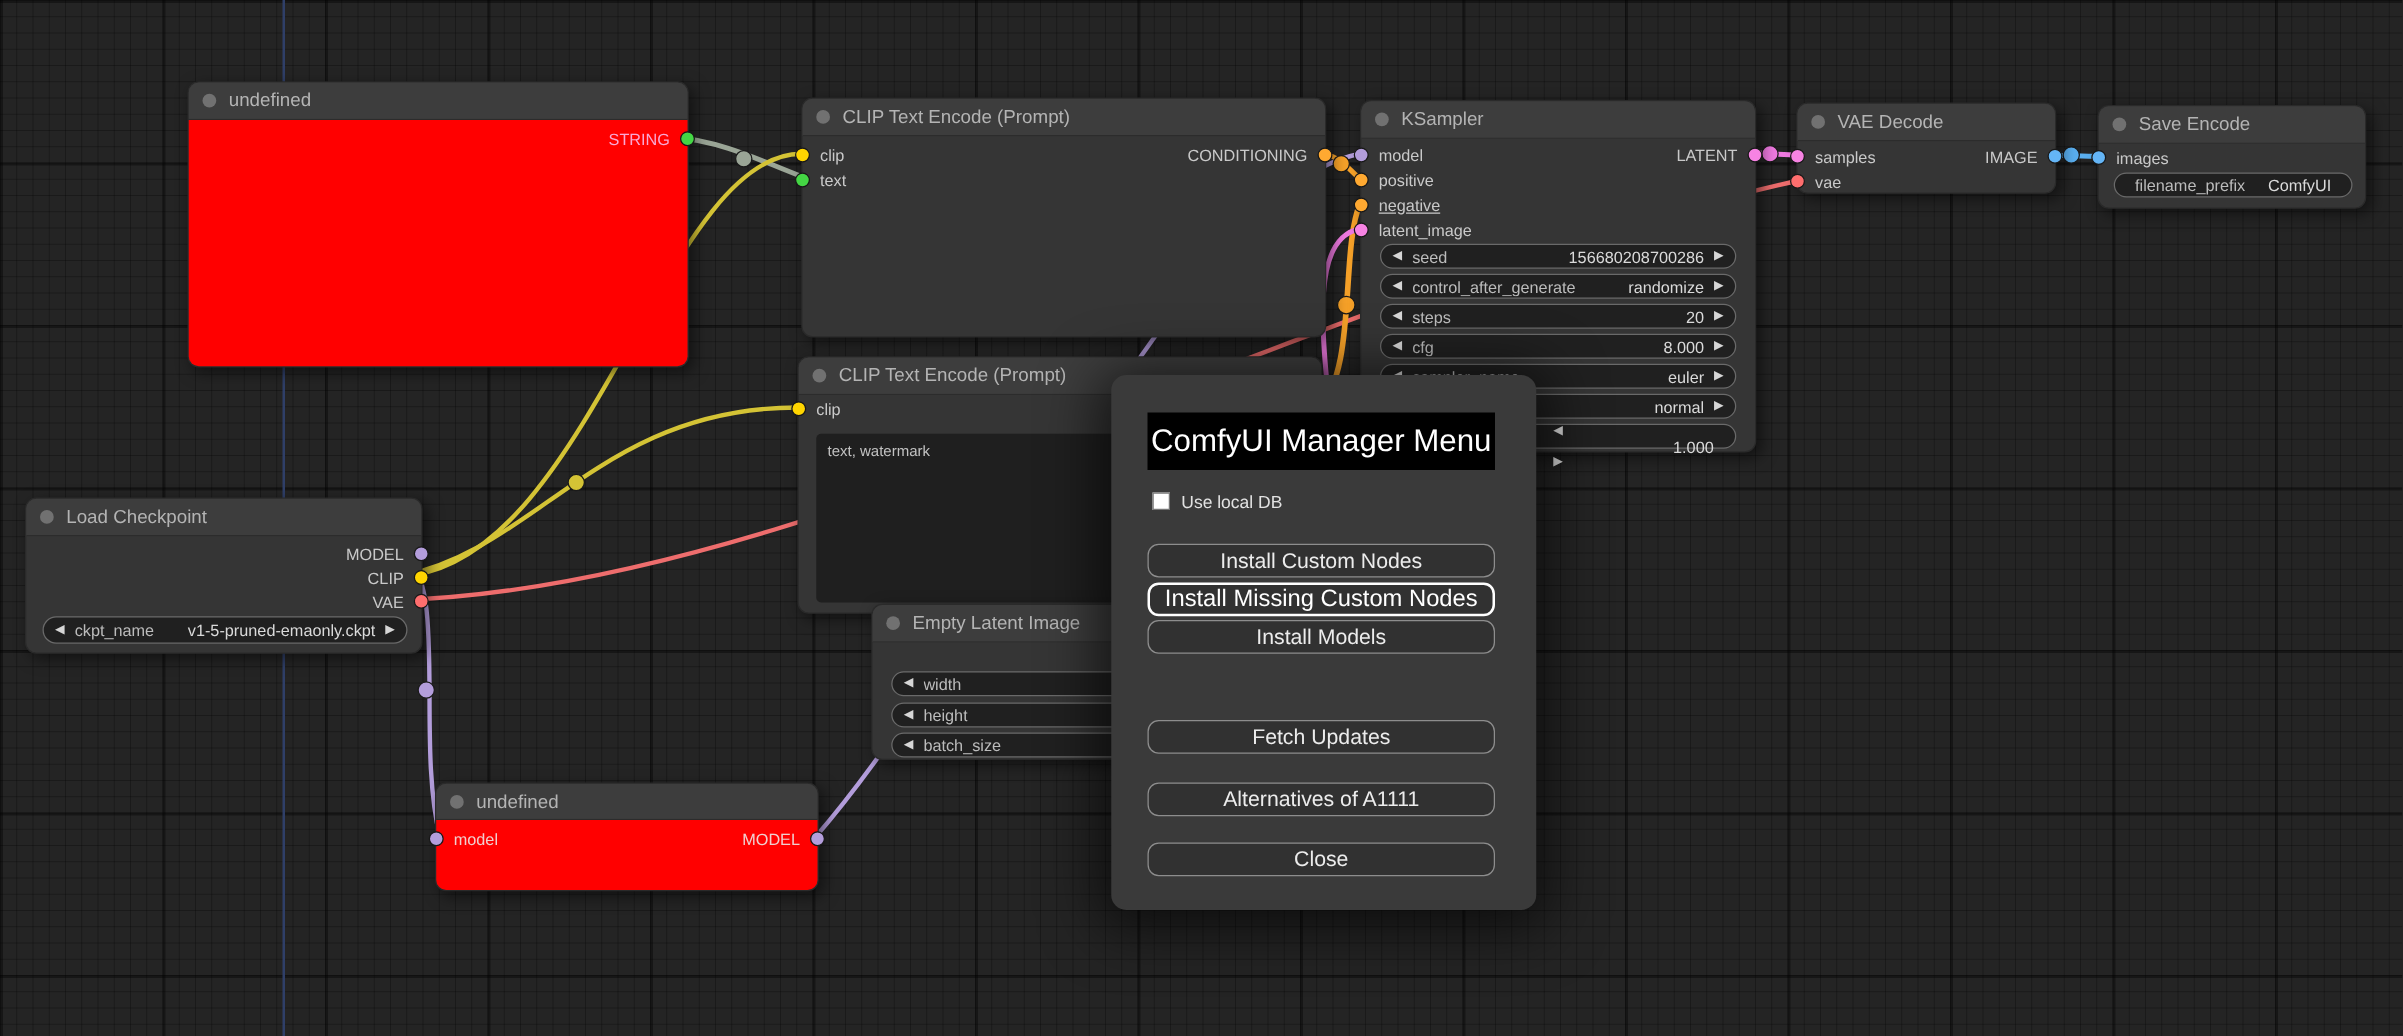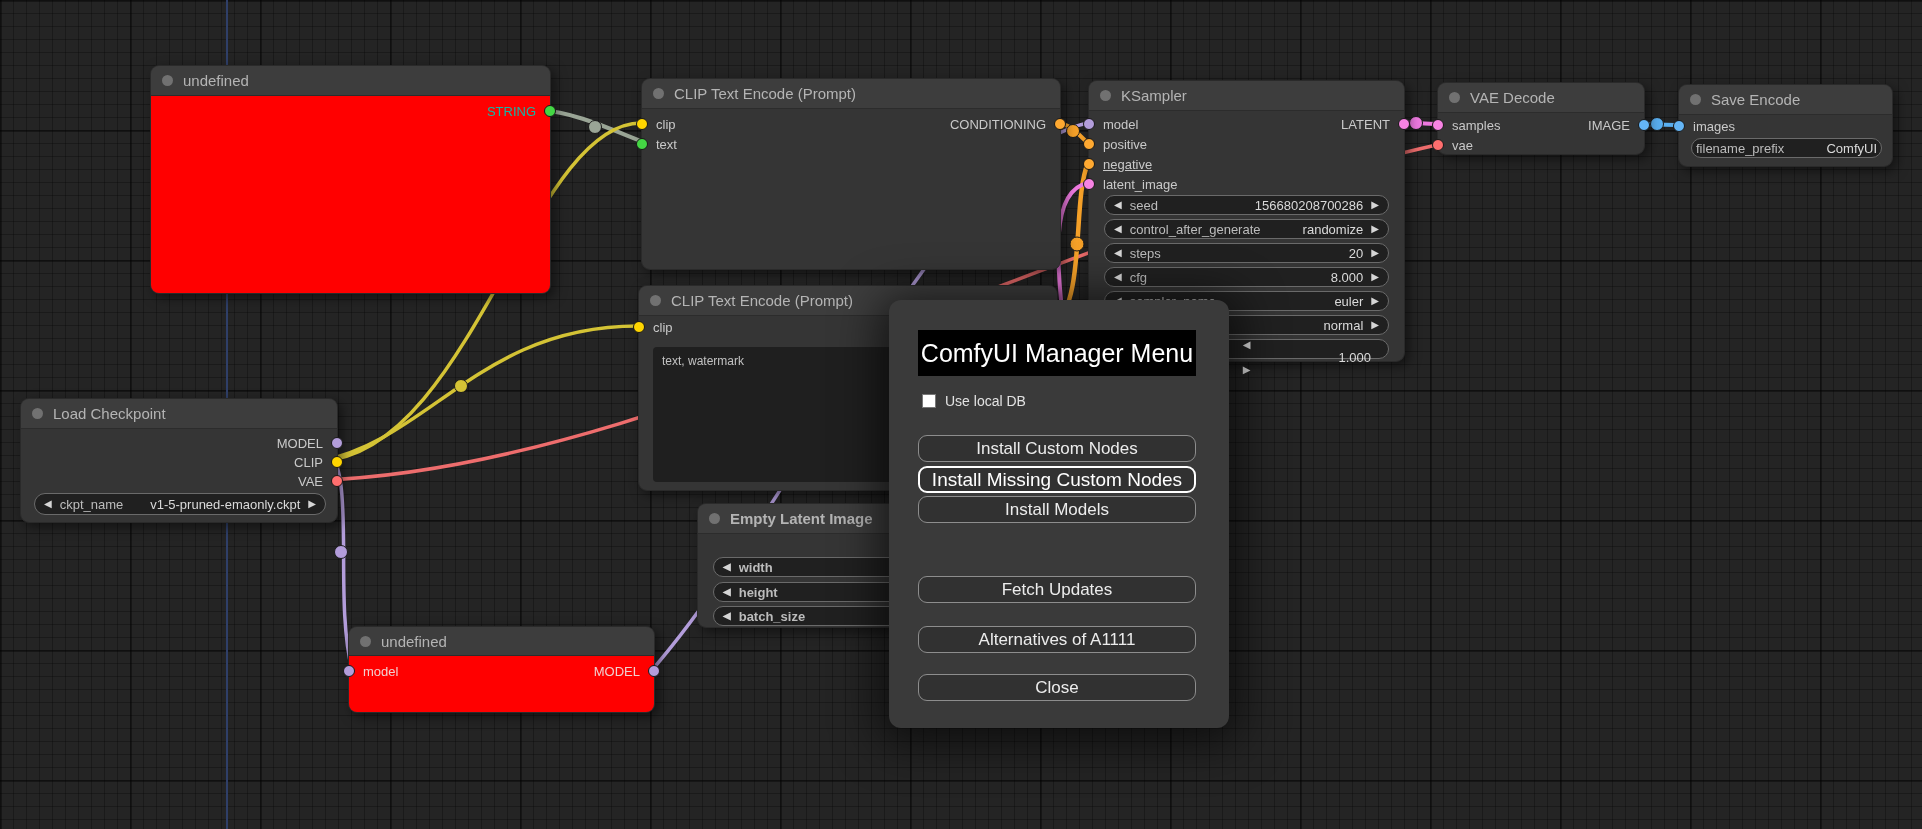--- a/index.html
+++ b/index.html
@@ -23,32 +23,32 @@
         padding:0 11px;gap:10px;color:#b4b4b4;font-size:15px;border-bottom:1px solid #2c2c2c;box-sizing:border-box;}
   .status-dot{width:11px;height:11px;border-radius:50%;background:#717171;flex:0 0 auto;}
   .red-body{position:absolute;left:0;right:0;bottom:0;background:#ff0000;border-radius:0 0 8px 8px;}
 
   .port{position:absolute;display:flex;align-items:center;gap:8px;height:20px;
         font-size:13px;color:#c9c9c9;z-index:3;white-space:nowrap;}
   .port.in{left:-6px;}
   .port.out{right:-6px;flex-direction:row;}
   .pdot{width:10px;height:10px;border-radius:50%;border:1.5px solid #181818;box-sizing:content-box;flex:0 0 auto;}
   .on-red{color:#f0cfcf;}
-  .white-label{color:#14b8a6;}
+  .white-label{color:#f9a8d4;}
 
   .c-model{background:#b39ddb;} .c-clip{background:#ffd500;} .c-vae{background:#ff6e6e;}
   .c-cond{background:#ffa931;}  .c-latent{background:#f783e3;} .c-image{background:#64b5f6;}
   .c-string{background:#44d644;}
 
   .widget{position:absolute;height:20px;background:#202020;border:1px solid #6a6a6a;border-radius:11px;
         display:flex;align-items:center;font-size:13px;color:#bcbcbc;padding:0 9px;box-sizing:border-box;z-index:3;}
   .warr{color:#d6d6d6;font-size:10px;flex:0 0 auto;line-height:1;}
   .wlabel{margin-left:8px;overflow:hidden;white-space:nowrap;}
   .wvalue{margin-left:auto;margin-right:8px;color:#dadada;white-space:nowrap;}
-  .widget.noarrow{justify-content:space-between;padding:0 4px;text-align:center;}
+  .widget.noarrow{justify-content:space-between;padding:0 16px;text-align:center;}
 
   .textarea{position:absolute;background:#1f1f1f;border-radius:4px;color:#c2c2c2;font-size:12px;
         padding:7px 9px;box-sizing:border-box;z-index:3;}
 
   .dialog{position:absolute;left:889px;top:300px;width:340px;height:428px;background:#3a3a3a;
         border-radius:12px;box-shadow:0 6px 45px 10px rgba(0,0,0,.62);z-index:20;}
   .dlg-title{position:absolute;left:29px;top:30px;width:278px;height:46px;background:#000;color:#fff;
         font-size:25px;display:flex;align-items:center;justify-content:center;white-space:nowrap;}
   .dlg-check-row{position:absolute;left:33px;top:93px;display:flex;align-items:center;gap:9px;
         color:#e2e2e2;font-size:14px;}
@@ -224,21 +224,21 @@
     <span class="status-dot"></span>
     <span>CLIP Text Encode (Prompt)</span>
   </div>
   <div class="port in" style="top:31px;">
     <span class="pdot c-clip"></span>
     <span>clip</span>
   </div>
   <div class="textarea" style="left:14px;top:61px;width:392px;height:135px;">text, watermark</div>
 </div>
 
-<div class="node" style="left:697px;top:503px;width:310px;height:125px;font-weight:bold;">
+<div class="node" style="left:697px;top:483px;width:310px;height:125px;">
   <div class="node-header">
     <span class="status-dot"></span>
     <span>Empty Latent Image</span>
   </div>
   <div class="widget" style="left:15px;top:53px;width:280px;">
     <span class="warr">◀</span>
     <span class="wlabel">width</span>
   </div>
   <div class="widget" style="left:15px;top:78px;width:280px;">
     <span class="warr">◀</span>

